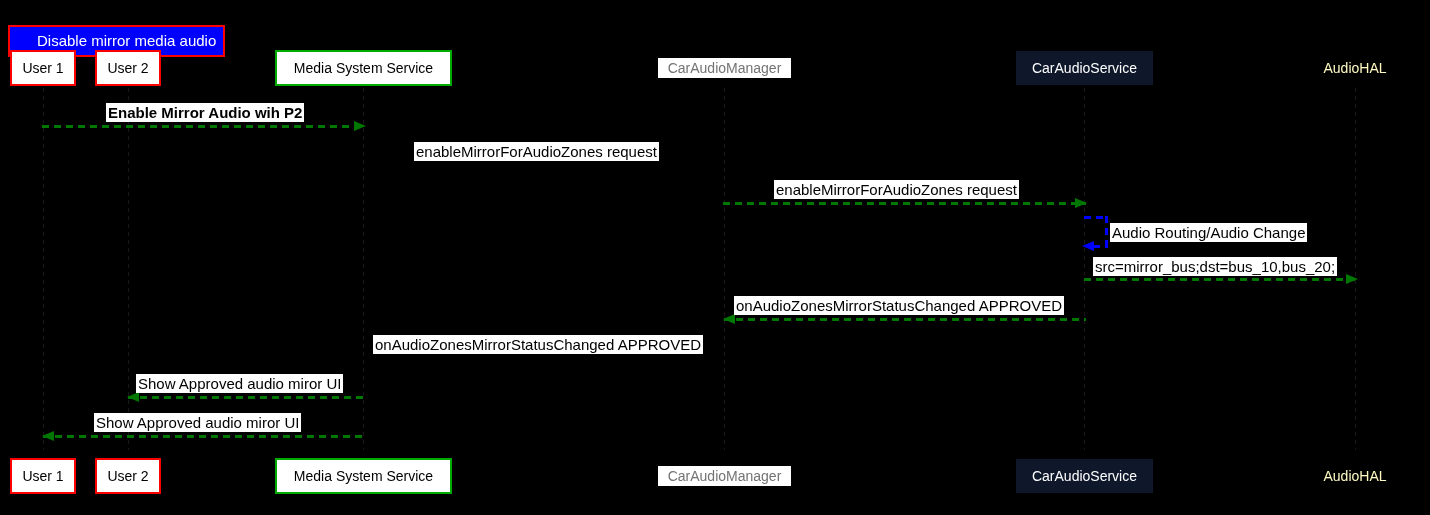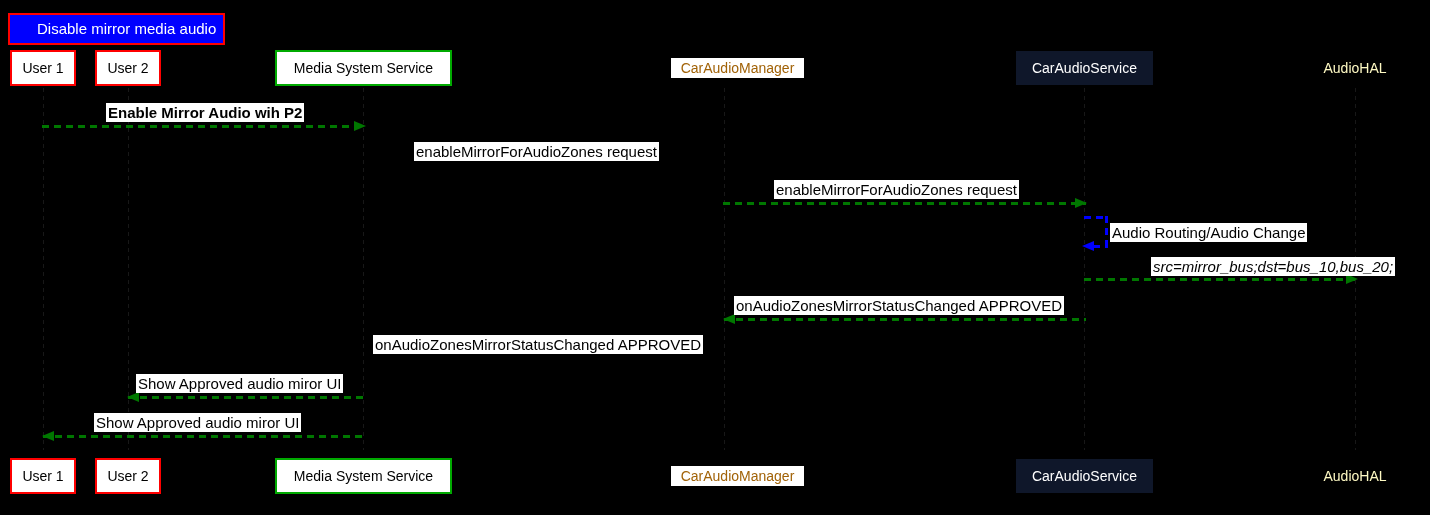--- a/index.html
+++ b/index.html
@@ -49,23 +49,22 @@
   .participant.boxed {
     background: #ffffff;
     color: #000000;
     border: 2px solid #00aa00;
   }
   .participant.boxed.red {
     border-color: #ff0000;
   }
   .participant.plain-white {
     background: #ffffff;
-    color: #a16207;
+    color: #737373;
     border: none;
-    margin-left: 13px;
   }
   .participant.filled-blue {
     background: #0f172a;
     color: #ffffff;
     border: none;
   }
   .participant.plain-dark {
     background: transparent;
     color: #fef9c3;
     border: none;
@@ -163,21 +162,21 @@
     border-top: 5.5px solid transparent;
     border-bottom: 5.5px solid transparent;
     border-right: 12px solid currentColor;
   }
 </style>
 </head>
 <body>
 
 <div id="diagram">
 
-  <div class="title-box" style="left:8px; top:13px;padding-left:27px;">Disable mirror media audio</div>
+  <div class="title-box" style="left:8px; top:25px;padding-left:27px;">Disable mirror media audio</div>
 
   <div class="lifeline" style="left:43px;  top:88px; height:362px;"></div>
   <div class="lifeline" style="left:128px; top:88px; height:362px;"></div>
   <div class="lifeline" style="left:363px; top:88px; height:362px;"></div>
   <div class="lifeline" style="left:724px; top:88px; height:362px;"></div>
   <div class="lifeline" style="left:1084px;top:88px; height:362px;"></div>
   <div class="lifeline" style="left:1355px;top:88px; height:362px;"></div>
 
   <div class="participant boxed red" style="left:10px; top:50px; width:66px; height:36px;">User 1</div>
 
@@ -214,21 +213,21 @@
     <div class="seg-right" style="left:21px; top:0; height:32px;"></div>
     <div class="seg-bottom" style="top:29px; left:9px; width:15px;"></div>
     <div class="head" style="left:-2px; top:25px;"></div>
   </div>
   <div class="msg-label" style="left:1110px; top:223px;">Audio Routing/Audio Change</div>
 
   <div class="msg green to-right" style="left:1084px; top:278px; width:273px;">
     <div class="line"></div>
     <div class="head"></div>
   </div>
-  <div class="msg-label" style="left:1151px; top:257px;font-style:italic;">src=mirror_bus;dst=bus_10,bus_20;</div>
+  <div class="msg-label" style="left:1093px; top:257px;">src=mirror_bus;dst=bus_10,bus_20;</div>
 
   <div class="msg green to-left" style="left:724px; top:318px; width:362px;">
     <div class="line"></div>
     <div class="head"></div>
   </div>
   <div class="msg-label" style="left:734px; top:296px;">onAudioZonesMirrorStatusChanged APPROVED</div>
 
   <div class="msg hidden-arrow to-left" style="left:363px; top:357px; width:362px;">
     <div class="line"></div>
     <div class="head"></div>

